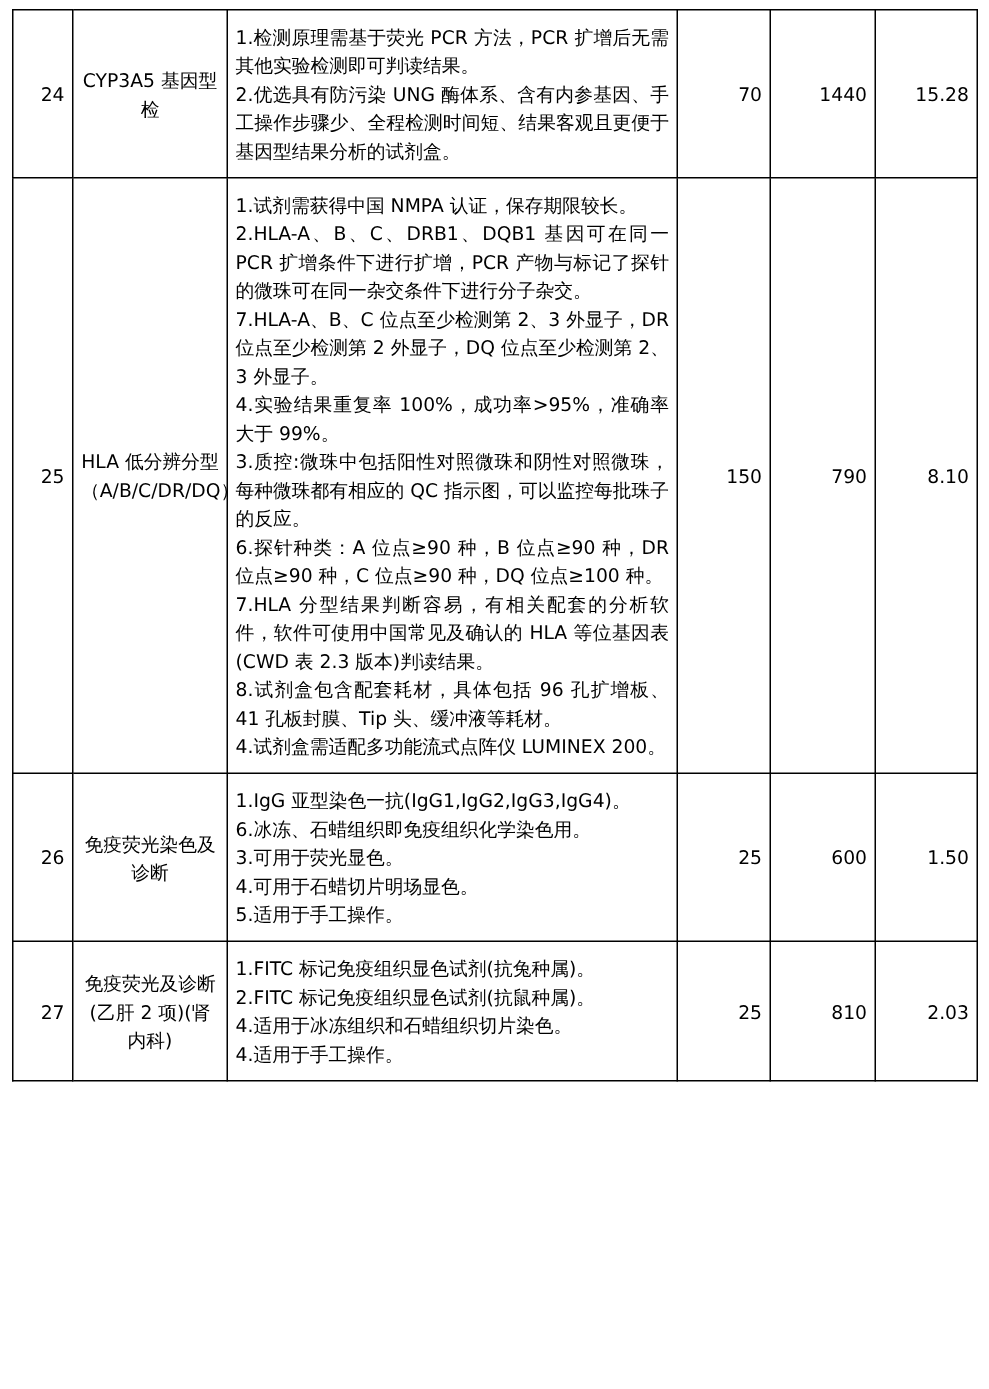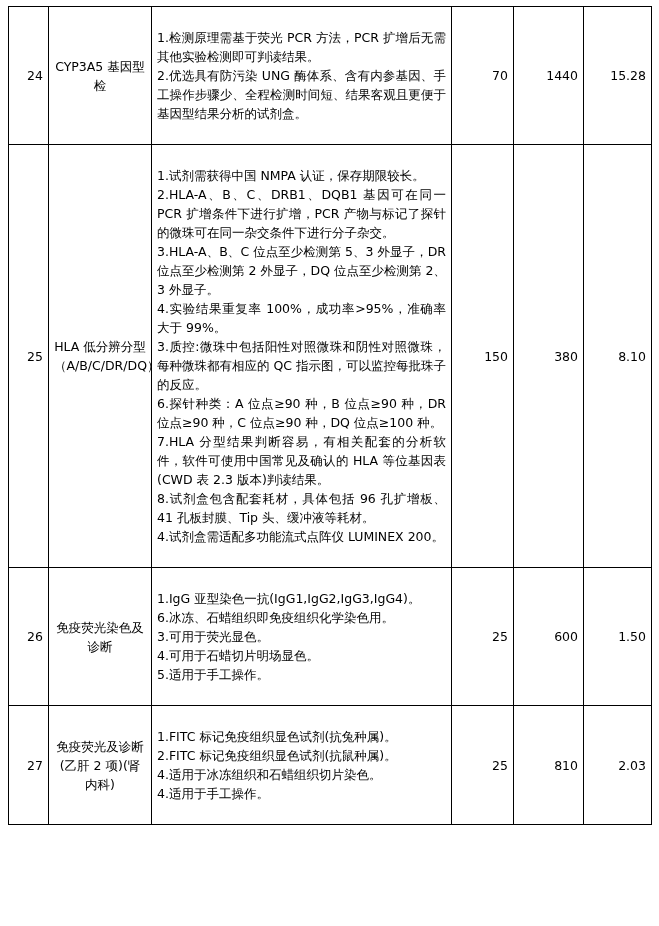--- a/index.html
+++ b/index.html
@@ -21,21 +21,21 @@
     padding: 6px 8px 0 8px;
   }
   table.spec {
     border-collapse: collapse;
     width: 643px;
     table-layout: fixed;
   }
   table.spec td {
     border: 1px solid #000000;
     vertical-align: middle;
-    padding: 21px 5px;
+    padding: 8px 5px;
     font-size: 12.5px;
     line-height: 1.52;
   }
   col.c-idx   { width: 40px; }
   col.c-name  { width: 103px; }
   col.c-desc  { width: 300px; }
   col.c-qty   { width: 62px; }
   col.c-price { width: 70px; }
   col.c-total { width: 68px; }
 
@@ -90,30 +90,30 @@
         <td class="num">1440</td>
         <td class="num">15.28</td>
       </tr>
 
       <tr>
         <td class="idx">25</td>
         <td class="name">HLA 低分辨分型（A/B/C/DR/DQ）</td>
         <td class="desc">
           <p class="desc-line">1.试剂需获得中国 NMPA 认证，保存期限较长。</p>
           <p class="desc-line">2.HLA-A、B、C、DRB1、DQB1 基因可在同一 PCR 扩增条件下进行扩增，PCR 产物与标记了探针的微珠可在同一杂交条件下进行分子杂交。</p>
-          <p class="desc-line">3.HLA-A、B、C 位点至少检测第 5、3 外显子，DR 位点至少检测第 2 外显子，DQ 位点至少检测第 2、3 外显子。</p>
+          <p class="desc-line">7.HLA-A、B、C 位点至少检测第 2、3 外显子，DR 位点至少检测第 2 外显子，DQ 位点至少检测第 2、3 外显子。</p>
           <p class="desc-line">4.实验结果重复率 100%，成功率&gt;95%，准确率大于 99%。</p>
           <p class="desc-line">3.质控:微珠中包括阳性对照微珠和阴性对照微珠，每种微珠都有相应的 QC 指示图，可以监控每批珠子的反应。</p>
           <p class="desc-line">6.探针种类：A 位点≥90 种，B 位点≥90 种，DR 位点≥90 种，C 位点≥90 种，DQ 位点≥100 种。</p>
           <p class="desc-line">7.HLA 分型结果判断容易，有相关配套的分析软件，软件可使用中国常见及确认的 HLA 等位基因表(CWD 表 2.3 版本)判读结果。</p>
           <p class="desc-line">8.试剂盒包含配套耗材，具体包括 96 孔扩增板、41 孔板封膜、Tip 头、缓冲液等耗材。</p>
           <p class="desc-line">4.试剂盒需适配多功能流式点阵仪 LUMINEX 200。</p>
         </td>
         <td class="num">150</td>
-        <td class="num">380</td>
+        <td class="num">790</td>
         <td class="num">8.10</td>
       </tr>
 
       <tr>
         <td class="idx">26</td>
         <td class="name">免疫荧光染色及诊断</td>
         <td class="desc">
           <p class="desc-line">1.IgG 亚型染色一抗(IgG1,IgG2,IgG3,IgG4)。</p>
           <p class="desc-line">6.冰冻、石蜡组织即免疫组织化学染色用。</p>
           <p class="desc-line">3.可用于荧光显色。</p>

